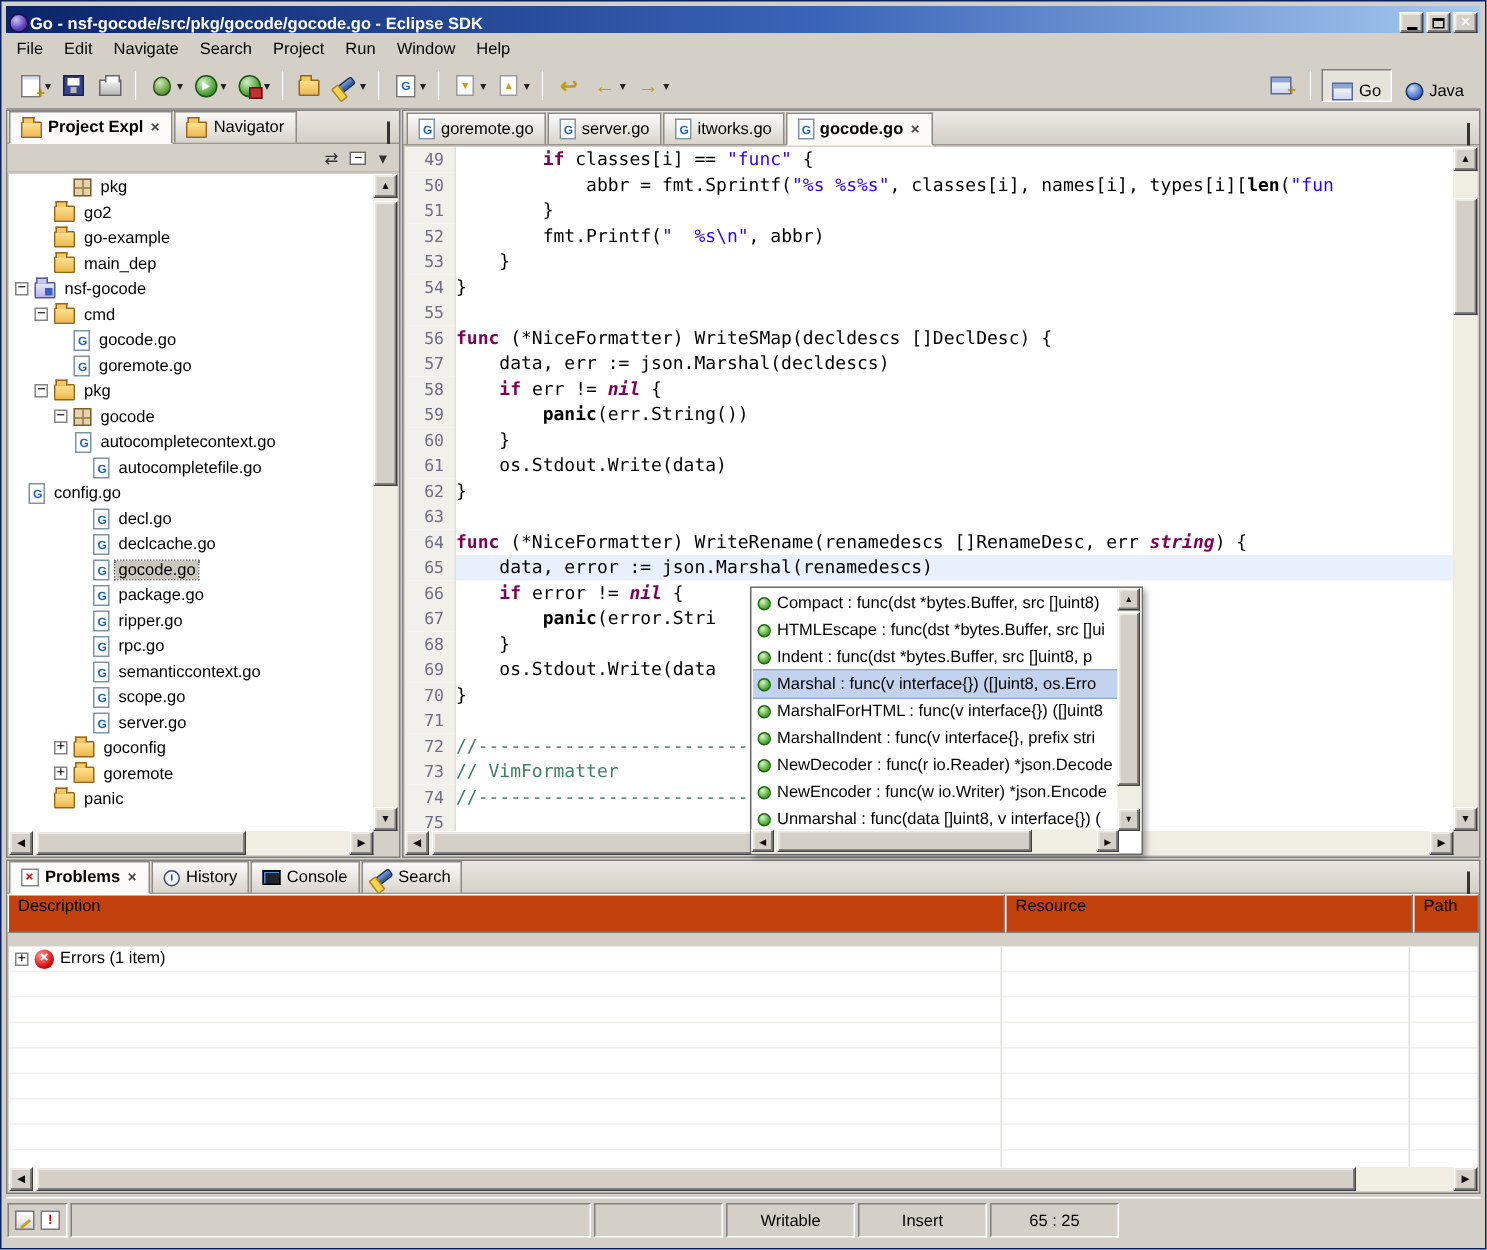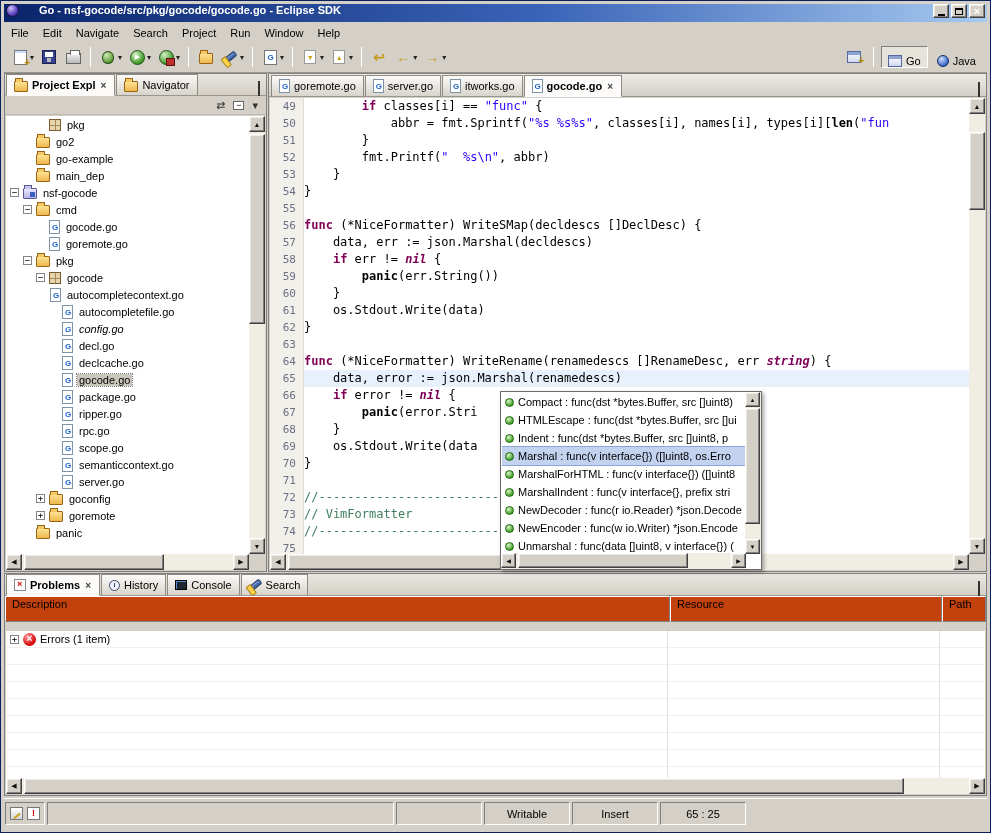--- a/index.html
+++ b/index.html
@@ -1,21 +1,21 @@
 <!DOCTYPE html>
 <html><head>
 <meta charset="utf-8">
 <style>
   *{box-sizing:border-box;margin:0;padding:0}
   html,body{background:#6b87a8}
   body{font-family:"Liberation Sans",sans-serif;font-size:11px;color:#000}
   .window{position:relative;width:991px;height:833px;background:#d4d0c8;border:1px solid #08205e;overflow:hidden}
 
   
-  .titlebar{position:absolute;left:3px;top:3px;right:3px;height:18px;display:flex;align-items:flex-start;gap:20px;
+  .titlebar{position:absolute;left:3px;top:3px;right:3px;height:18px;display:flex;align-items:flex-end;gap:1px;
     background:linear-gradient(90deg,#0a246a 0%,#3a64b8 55%,#a6caf0 100%);padding:0 2px;color:#fff}
   .title-icon{width:13px;height:13px;border-radius:50%;flex:none;
     background:radial-gradient(circle at 35% 30%,#cfc2f5,#5b3fc0 60%,#2a1a66);border:1px solid #1a1040}
   .title-text{font-weight:bold;font-size:11px;white-space:nowrap;overflow:hidden;flex:1}
   .win-controls{display:flex;gap:2px;flex:none}
   .wbtn{width:16px;height:14px;background:#d4d0c8;border:1px solid;border-color:#fff #404040 #404040 #fff;
     box-shadow:inset -1px -1px 0 #808080,inset 1px 1px 0 #ece9e0;display:flex;align-items:center;justify-content:center}
   .g-min{width:7px;height:2px;background:#000;margin-top:7px}
   .g-max{width:8px;height:7px;border:1px solid #000;border-top-width:2px}
   .g-close{font-size:11px;font-weight:bold;line-height:1}
@@ -377,21 +377,21 @@
           <div class="trow" style="padding-left: 31px;">
             <span class="expander hidden"></span>
             <span class="ic-gofile"></span>
             <span class="tlabel">autocompletecontext.go</span>
           </div>
           <div class="trow" style="padding-left: 43px;">
             <span class="expander hidden"></span>
             <span class="ic-gofile"></span>
             <span class="tlabel">autocompletefile.go</span>
           </div>
-          <div class="trow" style="padding-left: 43px; font-style: italic;">
+          <div class="trow" style="">
             <span class="expander hidden"></span>
             <span class="ic-gofile"></span>
             <span class="tlabel">config.go</span>
           </div>
           <div class="trow" style="padding-left: 43px;">
             <span class="expander hidden"></span>
             <span class="ic-gofile"></span>
             <span class="tlabel">decl.go</span>
           </div>
           <div class="trow" style="padding-left: 43px;">
@@ -415,26 +415,26 @@
             <span class="tlabel">ripper.go</span>
           </div>
           <div class="trow" style="padding-left: 43px;">
             <span class="expander hidden"></span>
             <span class="ic-gofile"></span>
             <span class="tlabel">rpc.go</span>
           </div>
           <div class="trow" style="padding-left: 43px;">
             <span class="expander hidden"></span>
             <span class="ic-gofile"></span>
+            <span class="tlabel">semanticcontext.go</span>
+          </div>
+          <div class="trow" style="padding-left: 43px;">
+            <span class="expander hidden"></span>
+            <span class="ic-gofile"></span>
             <span class="tlabel">scope.go</span>
-          </div>
-          <div class="trow" style="padding-left: 43px;">
-            <span class="expander hidden"></span>
-            <span class="ic-gofile"></span>
-            <span class="tlabel">semanticcontext.go</span>
           </div>
           <div class="trow" style="padding-left: 43px;">
             <span class="expander hidden"></span>
             <span class="ic-gofile"></span>
             <span class="tlabel">server.go</span>
           </div>
           <div class="trow" style="padding-left: 30px;">
             <span class="expander">+</span>
             <span class="ic-folder"></span>
             <span class="tlabel">goconfig</span>

